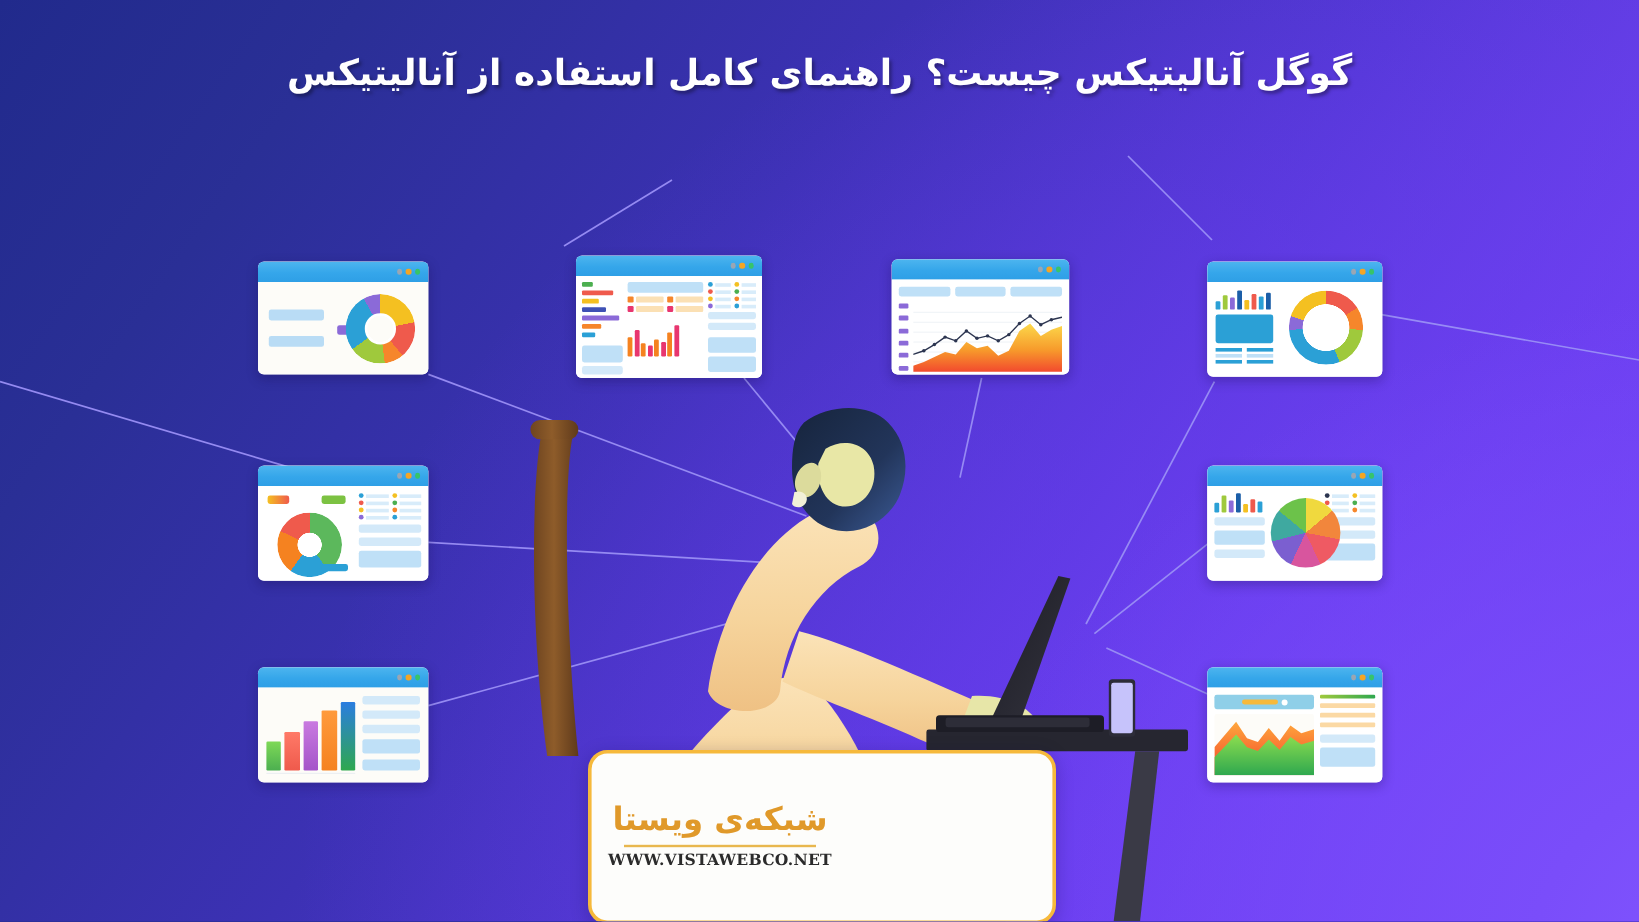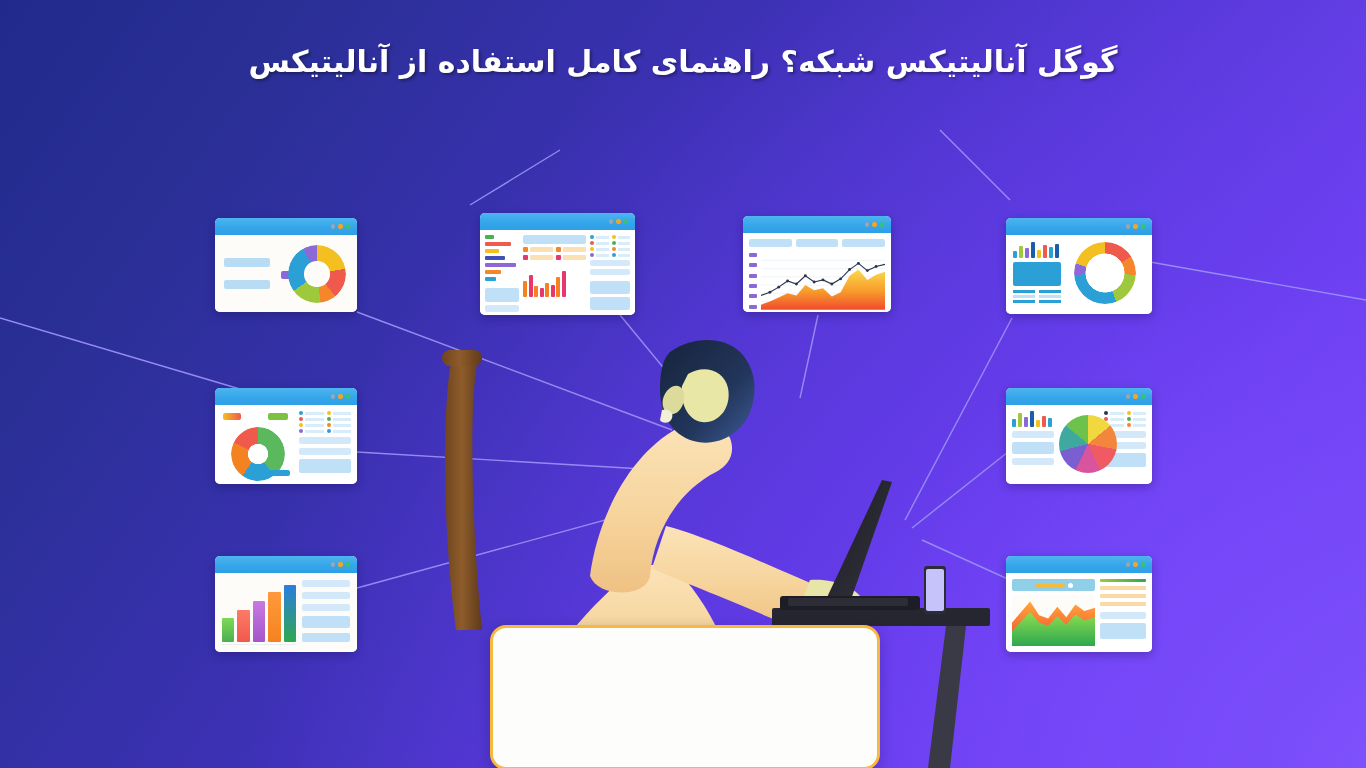--- a/index.html
+++ b/index.html
@@ -128,21 +128,21 @@
       <line x1="1012" y1="318" x2="905" y2="520"></line>
       <line x1="1008" y1="452" x2="912" y2="528"></line>
       <line x1="1010" y1="580" x2="922" y2="540"></line>
       <line x1="0" y1="318" x2="250" y2="392"></line>
       <line x1="1366" y1="300" x2="1150" y2="262"></line>
       <line x1="1010" y1="200" x2="940" y2="130"></line>
       <line x1="470" y1="205" x2="560" y2="150"></line>
     </g>
   </svg>
 
-  <div id="headline">گوگل آنالیتیکس شبکه؟ راهنمای کامل استفاده از آنالیتیکس</div>
+  <div id="headline">گوگل آنالیتیکس چیست؟ راهنمای کامل استفاده از آنالیتیکس</div>
 
   <div id="illo">
     <svg width="560" height="438" viewBox="0 0 560 438">
       <defs>
         <linearGradient id="gSkin" x1="0" y1="0" x2="0" y2="1">
           <stop offset="0%" stop-color="#fbe3b8"></stop>
           <stop offset="55%" stop-color="#f6d49c"></stop>
           <stop offset="100%" stop-color="#efc184"></stop>
         </linearGradient>
         <linearGradient id="gHair" x1="0" y1="0" x2="1" y2="1">
@@ -632,16 +632,21 @@
         <div style="height:4px;background:#fbd9a4;border-radius:1px;"></div>
         <div style="height:4px;background:#fbd9a4;border-radius:1px;"></div>
         <div style="height:4px;background:#fbd9a4;border-radius:1px;"></div>
         <div class="pill-l" style="height:7px;margin-top:2px;"></div>
         <div class="panel" style="height:16px;"></div>
       </div>
     </div>
   </div>
 
   <div id="logo-card">
+    <div id="logo-left">
+      <div id="logo-fa">شبکه‌ی ویستا</div>
+      <div id="logo-rule"></div>
+      <div id="logo-url">WWW.VISTAWEBCO.NET</div>
+    </div>
 
   </div>
 
 </div>
 
 </body></html>

